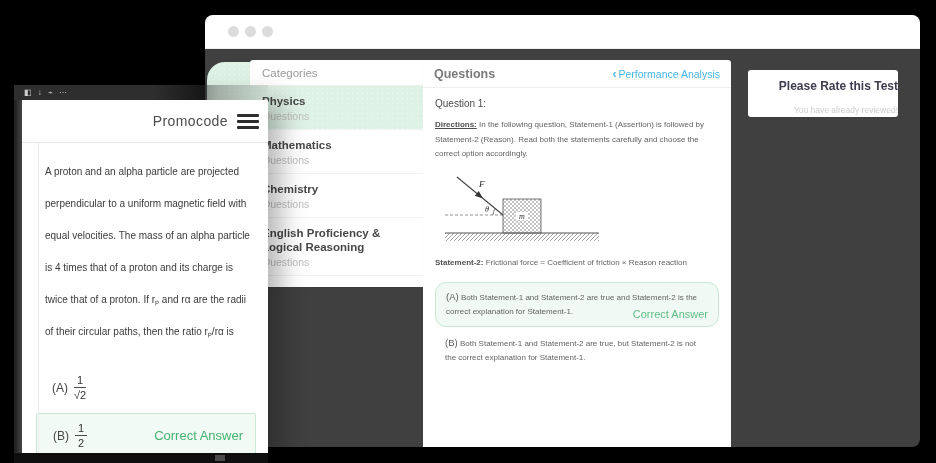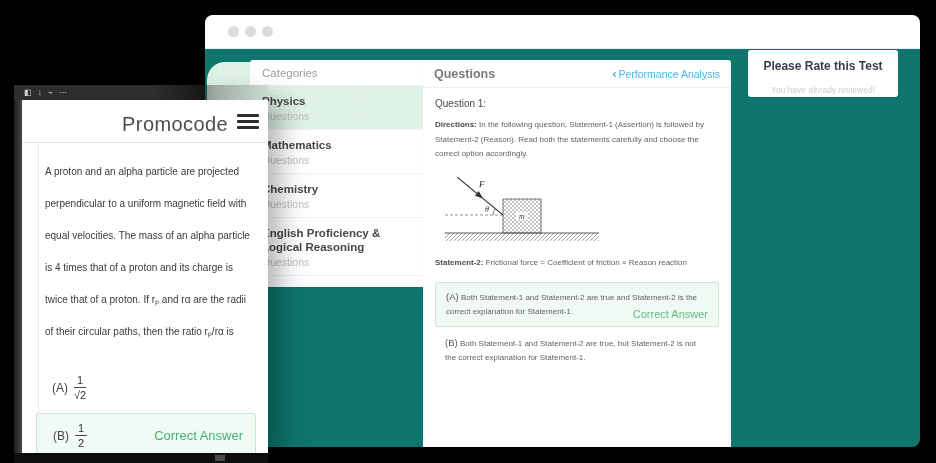--- a/index.html
+++ b/index.html
@@ -1,20 +1,20 @@
 <!DOCTYPE html>
 <html><head>
 <meta charset="utf-8">
 <style>
   html,body{margin:0;padding:0;background:#000;}
   .canvas{position:relative;width:936px;height:463px;background:#000;overflow:hidden;
           font-family:"Liberation Sans",sans-serif;-webkit-font-smoothing:antialiased;}
   
   .browser{position:absolute;left:205px;top:15px;width:715px;height:432px;border-radius:8px;
-           background:#0f766e;overflow:hidden;box-shadow:0 2px 14px rgba(0,0,0,.45);}
+           background:#404040;overflow:hidden;box-shadow:0 2px 14px rgba(0,0,0,.45);}
   .titlebar{height:33px;background:#fff;border-bottom:1px solid #ececec;position:relative;}
   .tl-dot{position:absolute;top:11px;width:11px;height:11px;border-radius:50%;background:#dcdcdc;}
   .green-blob{position:absolute;left:2px;top:47px;width:227px;height:90px;border-radius:18px;
               background-color:#dff2e6;
               background-image:radial-gradient(rgba(255,255,255,.55) .8px,transparent 1px);
               background-size:5px 5px;z-index:1;}
   .card{position:absolute;background:#fff;border-radius:3px;box-shadow:0 1px 2px rgba(0,0,0,.06);z-index:2;}
   
   .cat-card{left:45px;top:45px;width:184px;height:227px;overflow:hidden;}
   .cat-head{padding:7px 12px 6px;color:#9b9b9b;font-size:11.5px;border-bottom:1px solid #eee;}
@@ -31,45 +31,45 @@
   .perf-link .chev{font-weight:700;margin-right:2px;font-size:12px;}
   .pag{padding:12px 11px 16px;border-bottom:1px solid #eee;}
   .page{display:inline-block;width:23px;height:20px;line-height:20px;text-align:center;background:#ededed;
         color:#b8b8b8;font-size:10.5px;border-radius:2px;margin-right:12px;position:relative;cursor:pointer;}
   .page.active{color:#8d8d8d;}
   .page.active::after{content:"";position:absolute;left:0;right:0;bottom:-5px;height:3px;background:#9b9b9b;}
   .q-body{padding:8px 12px 0;}
   .qq-title{font-size:10px;color:#4c4c4c;margin:2px 0 9px;font-weight:500;}
   .q-par{font-size:8px;color:#636363;line-height:14.5px;margin:0 0 10px;}
   .q-par b{color:#4f4f4f;}
-  .u{}
+  .u{text-decoration:underline;}
   .fig{display:block;margin:2px 0 8px 4px;}
-  .opt-box{position:relative;border:1px solid #c9e7d4;background:#f0f9f4;border-radius:2px;
+  .opt-box{position:relative;border:1px solid #c9e7d4;background:#f0f9f4;border-radius:11px;
            padding:7px 10px;margin:4px 0 9px;cursor:pointer;}
   .opt-row{padding:0 10px;margin-bottom:10px;cursor:pointer;}
   .opt-t{font-size:8px;color:#636363;line-height:14px;}
   .opt-l{font-size:9.5px;color:#5a5a5a;}
   .ca-badge{position:absolute;right:10px;bottom:6px;color:#5fbd84;font-size:11px;}
   
-  .rate-card{left:543px;top:35px;width:150px;height:47px;text-align:center;}
+  .rate-card{left:543px;top:55px;width:150px;height:47px;text-align:right;}
   .rate-t{font-size:12px;font-weight:700;color:#3c3c4e;margin-top:9px;}
   .rate-s{font-size:8.5px;color:#cdcdcd;margin-top:12px;}
   
   .phone{position:absolute;left:14px;top:85px;width:254px;height:378px;z-index:5;
          box-shadow:18px 8px 26px -6px rgba(0,0,0,.3);}
   .bezel{position:absolute;left:0;top:0;bottom:0;width:8px;background:linear-gradient(to right,#1d1d1d,#454545);}
   .p-status{position:absolute;left:0;top:0;width:254px;height:15px;
             background:linear-gradient(to right,#2e2e2e 0%,#2e2e2e 55%,rgba(46,46,46,.35) 80%,rgba(46,46,46,.12) 100%);
             color:#cfcfcf;font-size:8px;line-height:15px;}
   .p-status .lft{position:absolute;left:10px;letter-spacing:2px;}
   .p-status .rgt{position:absolute;right:6px;color:rgba(70,95,78,.85);margin-top:48px;}
   .p-screen{position:absolute;left:8px;top:15px;right:0;bottom:10px;background:#fff;overflow:hidden;}
   .p-screen::after{content:"";position:absolute;left:16px;top:42px;bottom:0;width:1px;background:#ededed;}
   .p-head{height:42px;border-bottom:1px solid #e7e7e7;position:relative;}
-  .p-title{position:absolute;right:40px;top:13px;font-size:20px;color:#4d4d4d;letter-spacing:.4px;margin-left:20px;}
+  .p-title{position:absolute;right:40px;top:13px;font-size:14px;color:#4d4d4d;letter-spacing:.4px;margin-left:20px;}
   .burger{position:absolute;right:9px;top:14px;width:22px;height:15px;cursor:pointer;}
   .burger i{display:block;height:3px;background:#2e2e2e;margin-bottom:3px;border-radius:1px;}
   .p-question{margin:13px 12px 0 23px;font-size:10px;line-height:32px;color:#3a3a3a;}
   .p-options{margin:26px 12px 0 14px;}
   .p-row{padding-left:16px;margin-bottom:12px;display:flex;align-items:center;}
   .p-lbl{font-size:12px;color:#474747;margin-right:6px;}
   .p-val{font-size:12px;color:#333;font-weight:500;}
   .frac{display:inline-block;text-align:center;font-size:11px;color:#333;vertical-align:middle;}
   .frac .num{display:block;border-bottom:1px solid #4a4a4a;padding:0 3px 1px;}
   .frac .den{display:block;padding-top:1px;}

